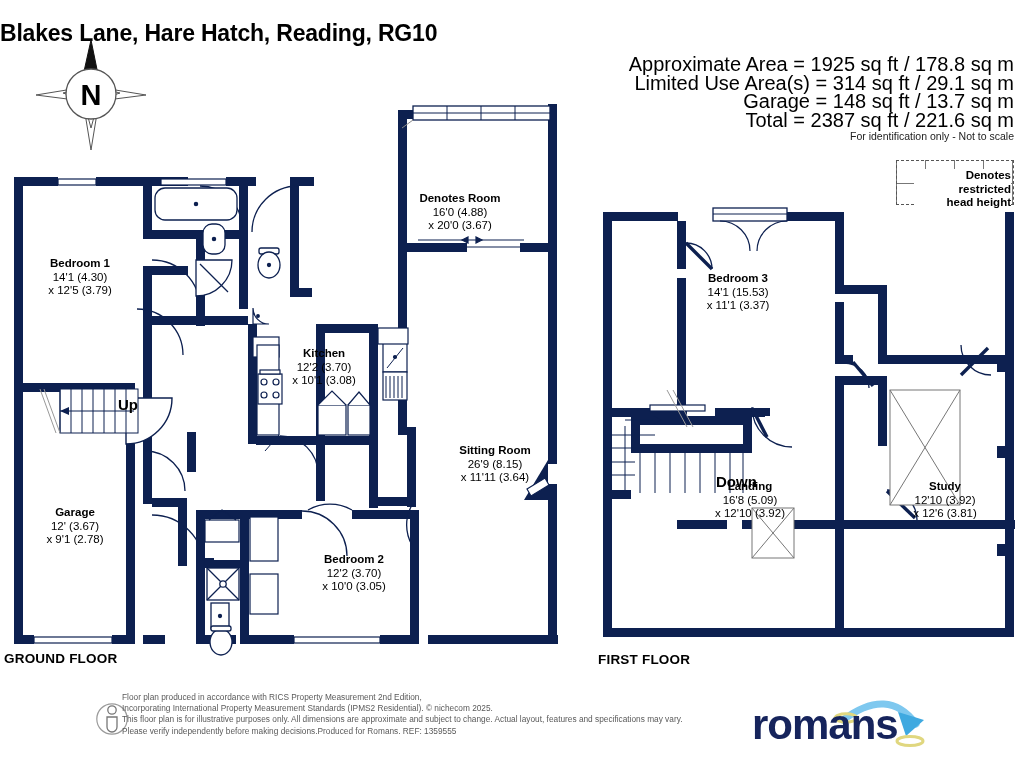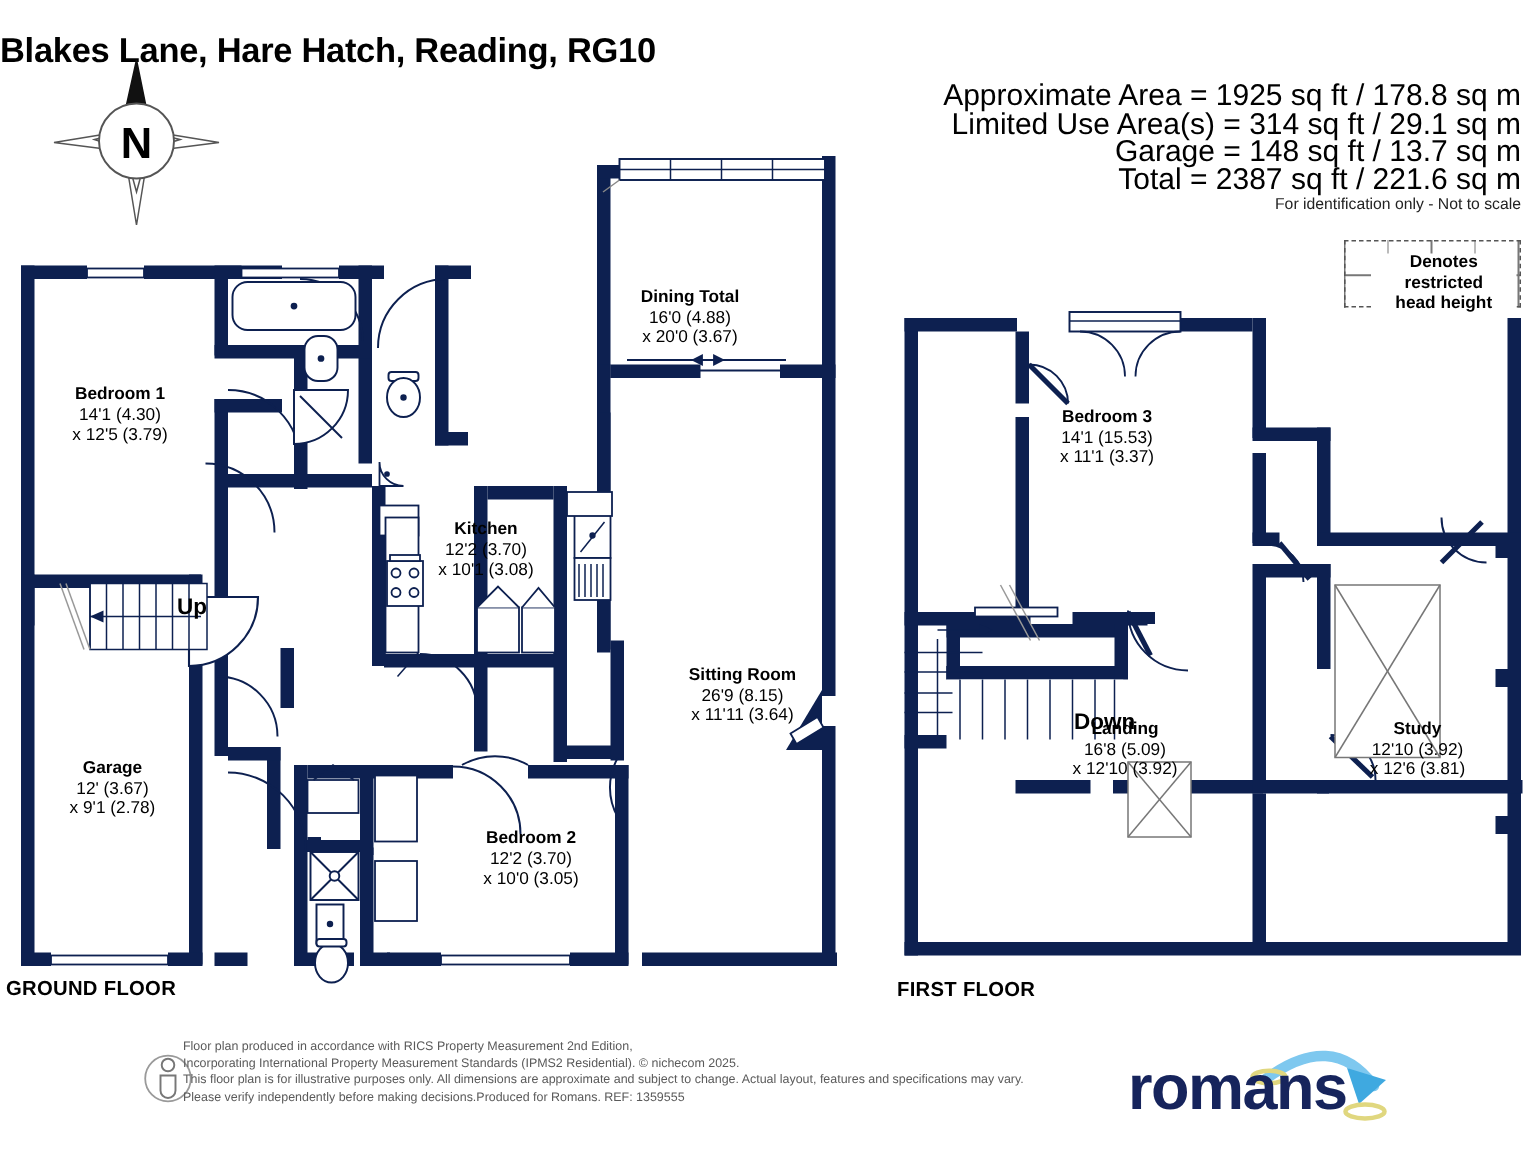--- a/index.html
+++ b/index.html
@@ -8,21 +8,21 @@
   .abs{position:absolute;}
   #title{left:0;top:20px;width:1014px;text-align:left;font-size:23px;font-weight:bold;letter-spacing:-.2px;}
   .area-line{text-align:right;font-size:20px;line-height:18.5px;}
   #areas{left:0;top:55px;width:1014px;}
   #ident{left:0;top:130px;width:1014px;text-align:right;font-size:10.5px;color:#222;}
   #legend{left:896px;top:160px;width:118px;height:45px;border:1px dashed #555;
           background:
             repeating-linear-gradient(to right,transparent 0 28px,#777 28px 29px),
             repeating-linear-gradient(to bottom,transparent 0 22px,#777 22px 23px);
           box-sizing:border-box;}
-  #legend .lt{position:absolute;left:17px;right:2px;top:8px;text-align:center;font-size:11.5px;
+  #legend .lt{position:absolute;left:17px;right:2px;top:8px;text-align:right;font-size:11.5px;
               font-weight:bold;line-height:13.5px;background:#fff;}
   .floor-label{font-size:13.5px;font-weight:bold;letter-spacing:.2px;}
   .rlabel{position:absolute;text-align:center;line-height:13.5px;white-space:nowrap;}
   .rlabel .nm{font-size:11.5px;font-weight:bold;}
   .rlabel .dm{font-size:11.5px;}
   .stxt{position:absolute;font-size:15px;font-weight:bold;}
   #footer{left:122px;top:692px;width:640px;font-size:8.3px;line-height:11.2px;color:#5a5a5a;}
   svg{display:block;}
 </style>
 </head>
@@ -304,21 +304,21 @@
   <div class="nm">Garage</div>
   <div class="dm">12' (3.67)</div>
   <div class="dm">x 9'1 (2.78)</div>
 </div>
 <div class="rlabel" style="left:250px;top:347px;width:148px;">
   <div class="nm">Kitchen</div>
   <div class="dm">12'2 (3.70)</div>
   <div class="dm">x 10'1 (3.08)</div>
 </div>
 <div class="rlabel" style="left:390px;top:192px;width:140px;">
-  <div class="nm">Dining Total</div>
+  <div class="nm">Denotes Room</div>
   <div class="dm">16'0 (4.88)</div>
   <div class="dm">x 20'0 (3.67)</div>
 </div>
 <div class="rlabel" style="left:425px;top:444px;width:140px;text-align:center;">
   <div class="nm">Sitting Room</div>
   <div class="dm">26'9 (8.15)</div>
   <div class="dm">x 11'11 (3.64)</div>
 </div>
 <div class="rlabel" style="left:284px;top:553px;width:140px;">
   <div class="nm">Bedroom 2</div>

